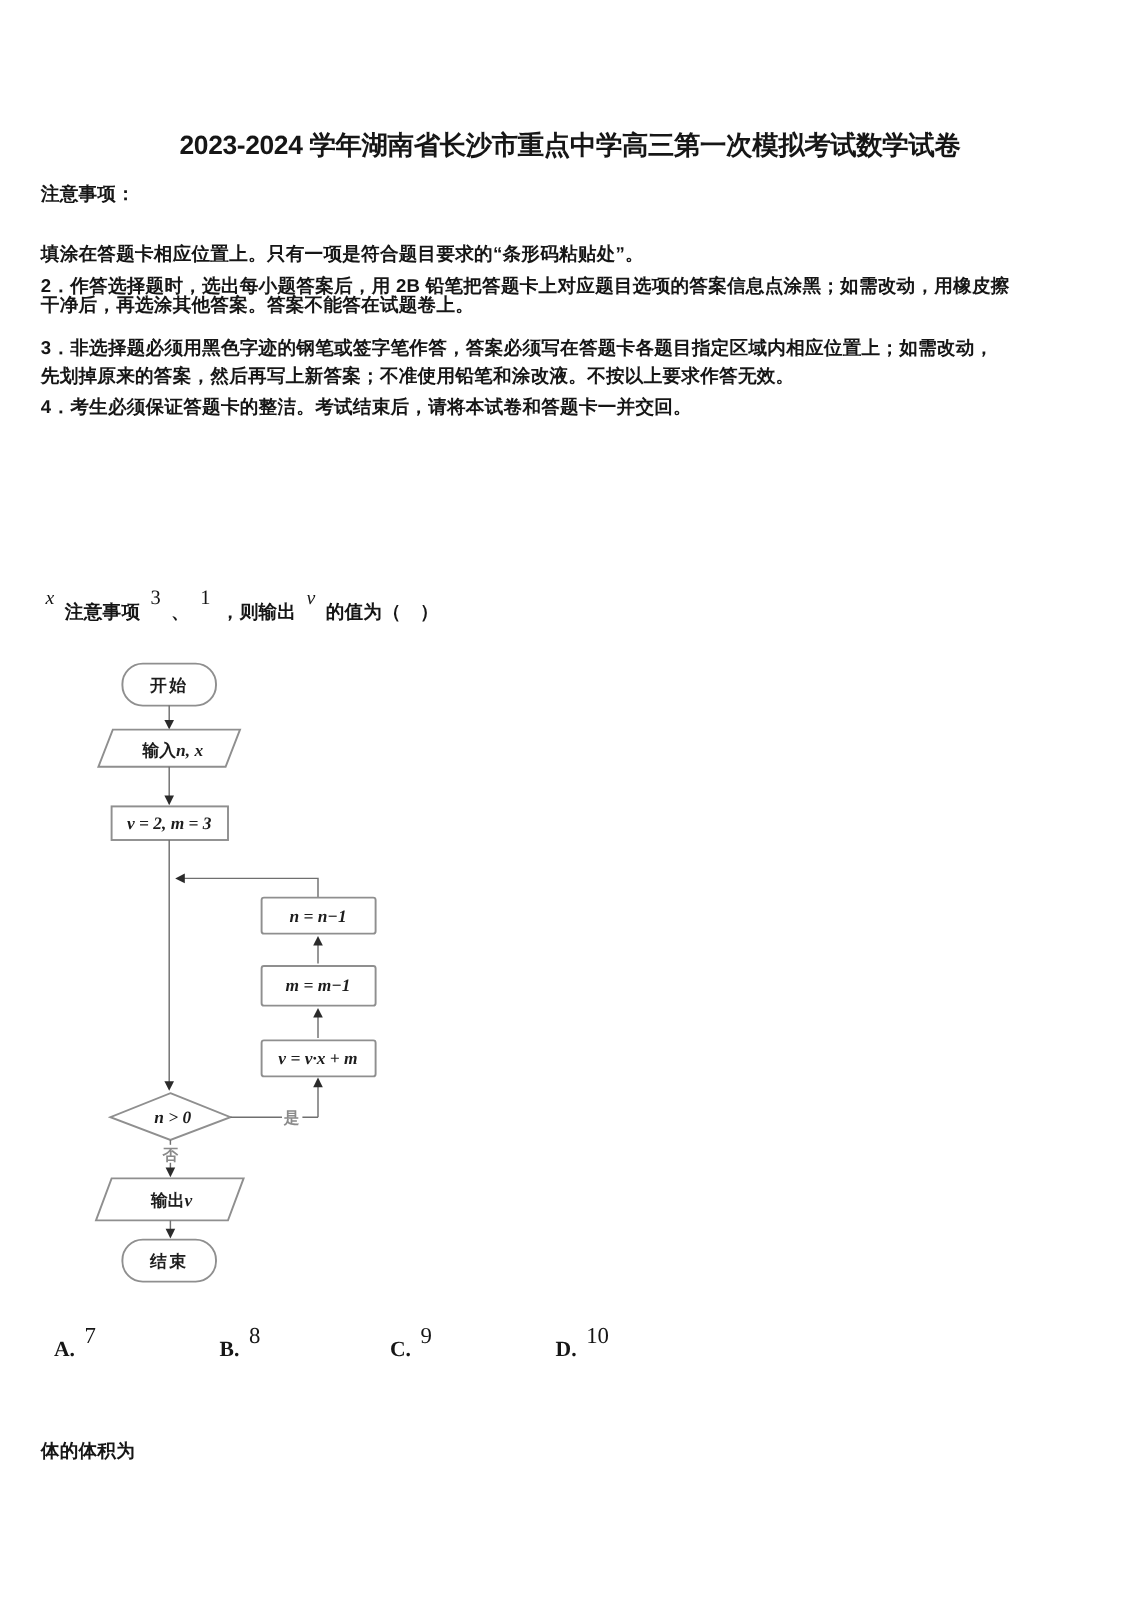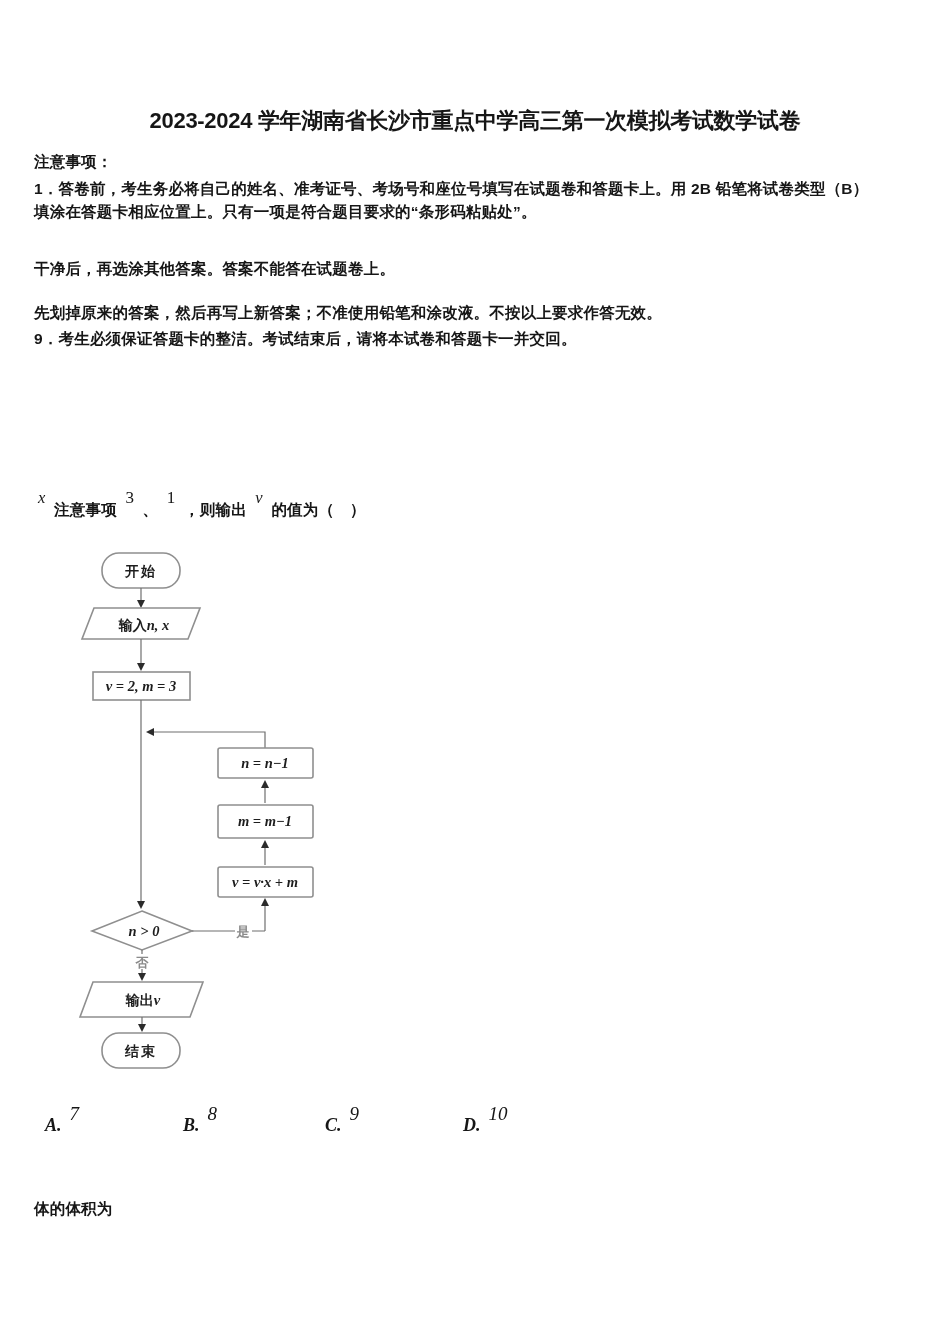--- a/index.html
+++ b/index.html
@@ -5,46 +5,47 @@
   html,body{margin:0;padding:0;background:#ffffff;}
   .page{position:relative;width:950px;height:1344px;background:#ffffff;overflow:hidden;
         font-family:"Liberation Sans",sans-serif;font-weight:700;color:#161616;}
   .abs{position:absolute;white-space:nowrap;}
   .title{top:106px;left:0;width:950px;text-align:center;font-size:22px;font-weight:900;letter-spacing:-0.3px;}
   .bl{left:34px;font-size:15.5px;letter-spacing:0.2px;}
   .raise{position:relative;top:-12px;margin:0 4px;}
   .raise-sm{position:relative;top:-5px;margin:0 3px;}
   .mvar{font-family:"Liberation Serif",serif;font-style:italic;font-weight:400;font-size:16.5px;}
   .mnum{font-family:"Liberation Serif",serif;font-weight:400;font-size:17px;}
-  .opt{font-size:18px;font-style:italic;}
+  .opt{font-size:18px;}
   .opt-label{font-family:"Liberation Serif",serif;font-weight:700;font-size:18px;}
   .opt-num{font-family:"Liberation Serif",serif;font-weight:400;font-size:19px;position:relative;top:-11px;margin-left:8px;}
   
   .flow{position:absolute;left:60px;top:540px;}
   .fc-shape{fill:#ffffff;stroke:#8f8f8f;stroke-width:1.6;}
   .fc-line{stroke:#6f6f6f;stroke-width:1.2;fill:none;}
   .fc-arrow{fill:#2b2b2b;stroke:none;}
   .fc-cjk{font-family:"Liberation Sans",sans-serif;font-weight:700;font-size:14px;fill:#1d1d1d;}
   .fc-math{font-family:"Liberation Serif",serif;font-style:italic;font-weight:700;font-size:14.5px;fill:#1d1d1d;}
   .fc-gray{font-family:"Liberation Sans",sans-serif;font-weight:700;font-size:13px;fill:#8a8a8a;}
   .fc-mask{fill:#ffffff;stroke:none;}
 </style>
 </head>
 <body>
 
 <div class="page">
 
   <div class="abs title">2023-2024 学年湖南省长沙市重点中学高三第一次模拟考试数学试卷</div>
 
   <div class="abs bl" style="top:152px">注意事项：</div>
-  <div class="abs bl" style="top:179px">1．答卷前，考生务必将自己的姓名、准考证号、考场号和座位号填写在试题卷和答题卡上。用 2B 铅笔将试卷类型（B）</div>
   <div class="abs bl" style="top:202px">填涂在答题卡相应位置上。只有一项是符合题目要求的“条形码粘贴处”。</div>
-  <div class="abs bl" style="top:259px">干净后，再选涂其他答案。答案不能答在试题卷上。</div>
+  <div class="abs bl" style="top:228px">2．作答选择题时，选出每小题答案后，用 2B 铅笔把答题卡上对应题目选项的答案信息点涂黑；如需改动，用橡皮擦</div>
+  <div class="abs bl" style="top:244px">干净后，再选涂其他答案。答案不能答在试题卷上。</div>
+  <div class="abs bl" style="top:280px">3．非选择题必须用黑色字迹的钢笔或签字笔作答，答案必须写在答题卡各题目指定区域内相应位置上；如需改动，</div>
   <div class="abs bl" style="top:303px">先划掉原来的答案，然后再写上新答案；不准使用铅笔和涂改液。不按以上要求作答无效。</div>
-  <div class="abs bl" style="top:329px">9．考生必须保证答题卡的整洁。考试结束后，请将本试卷和答题卡一并交回。</div>
+  <div class="abs bl" style="top:329px">4．考生必须保证答题卡的整洁。考试结束后，请将本试卷和答题卡一并交回。</div>
 
 
   <div class="abs bl" style="top:500px">
     <span class="mvar raise">x</span>
     <span>注意事项</span>
     <span class="mnum raise">3</span>
     <span>、</span>
     <span class="mnum raise">1</span>
     <span>，则输出</span>
     <span class="mvar raise">v</span>

